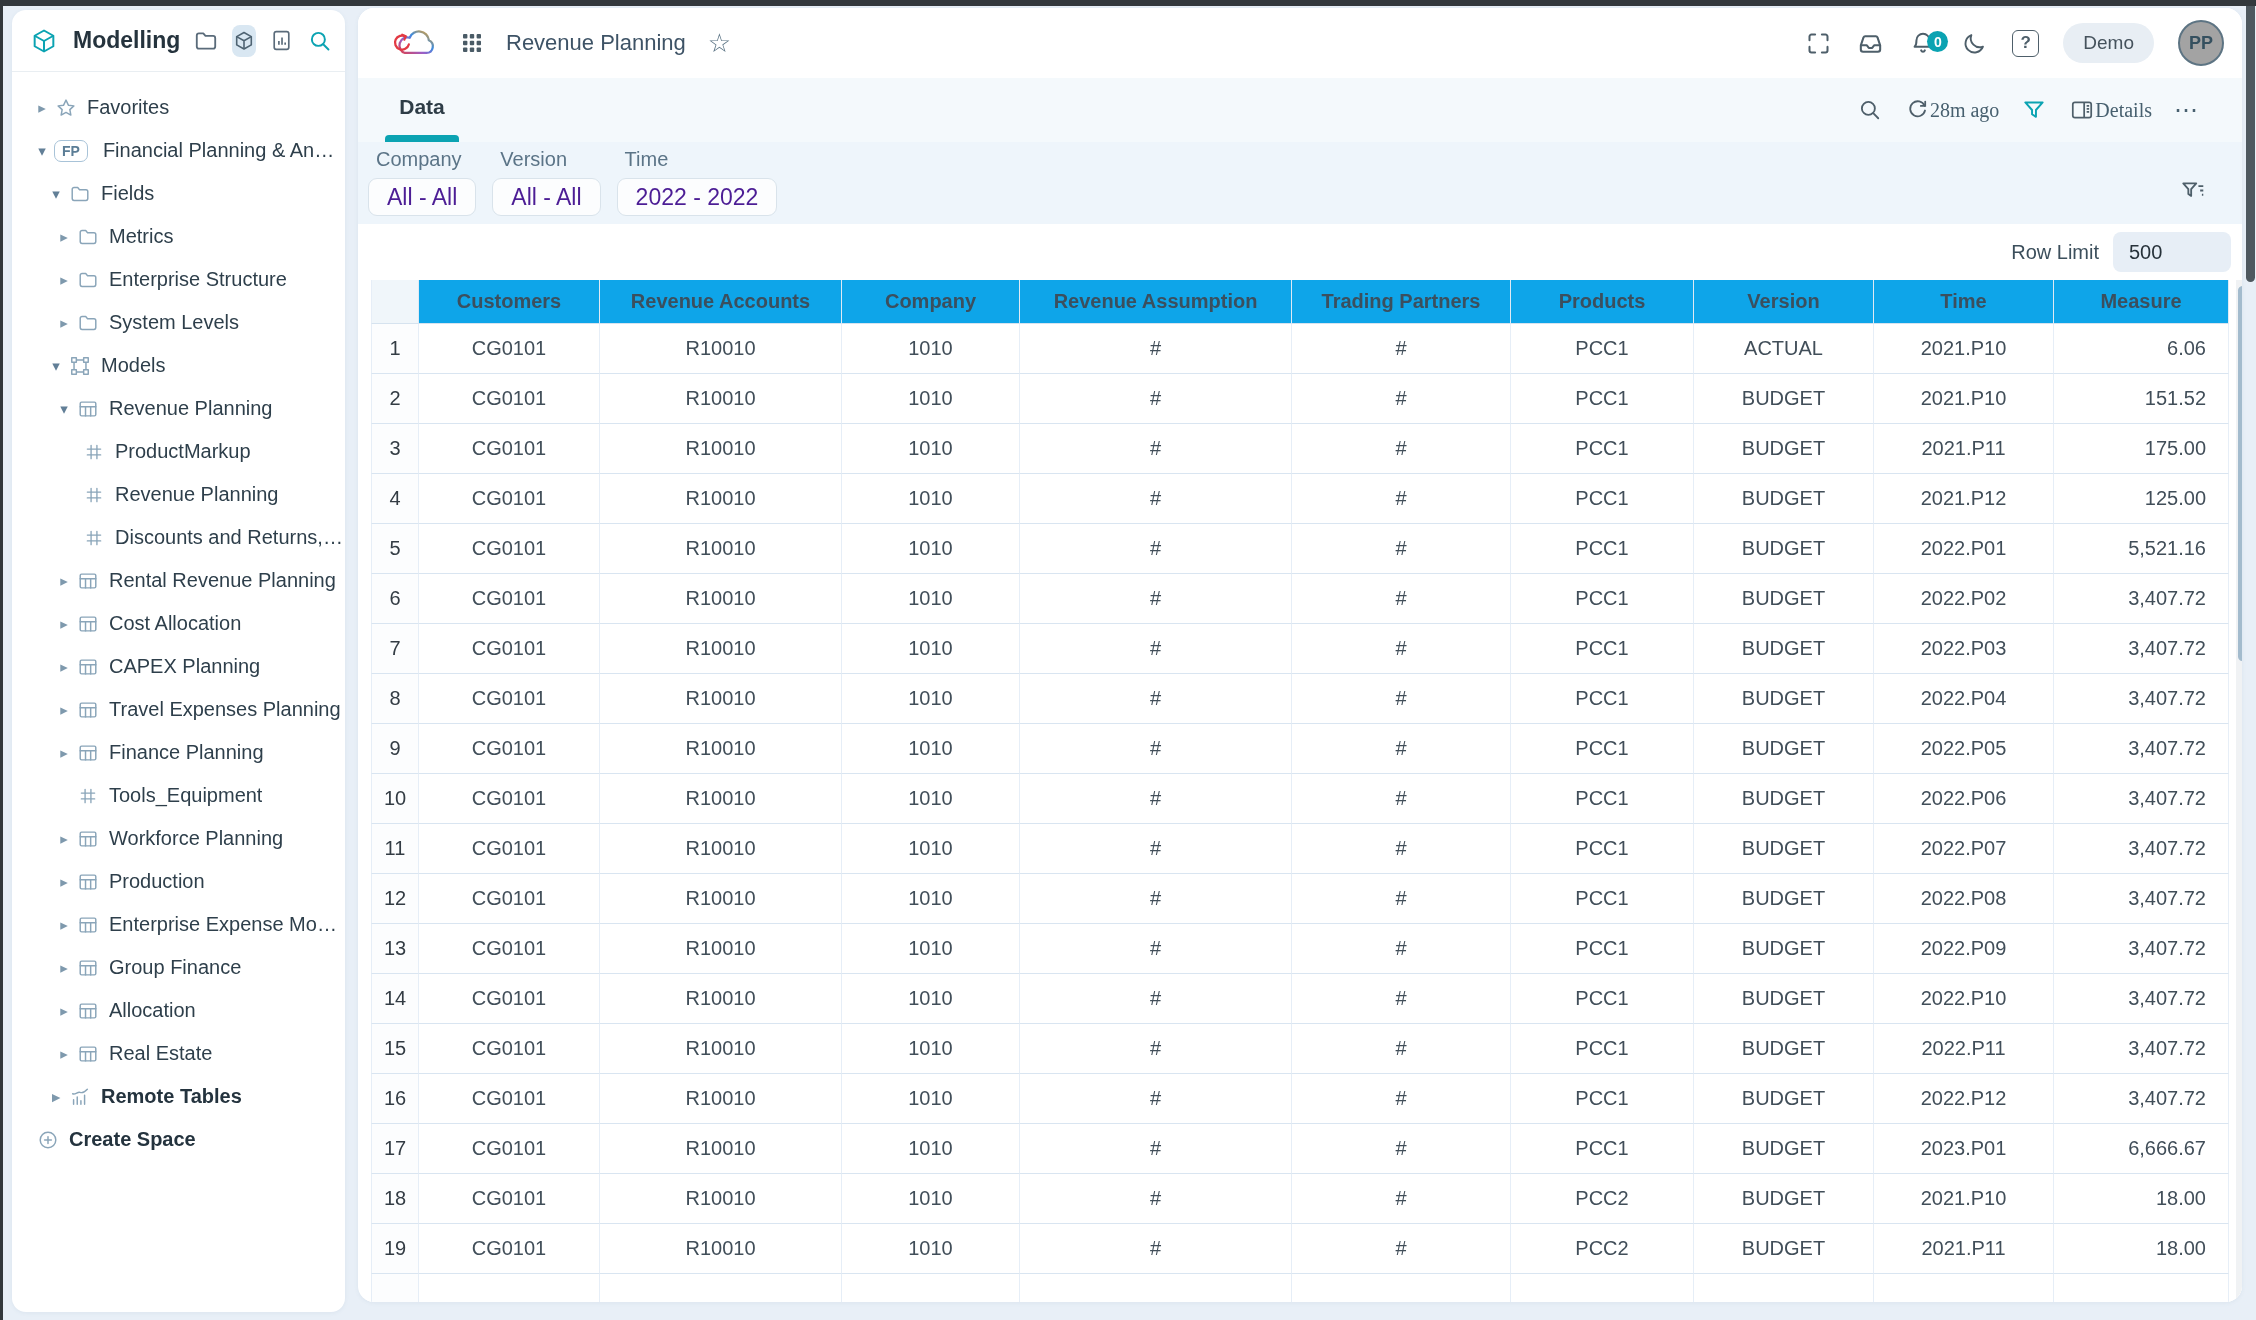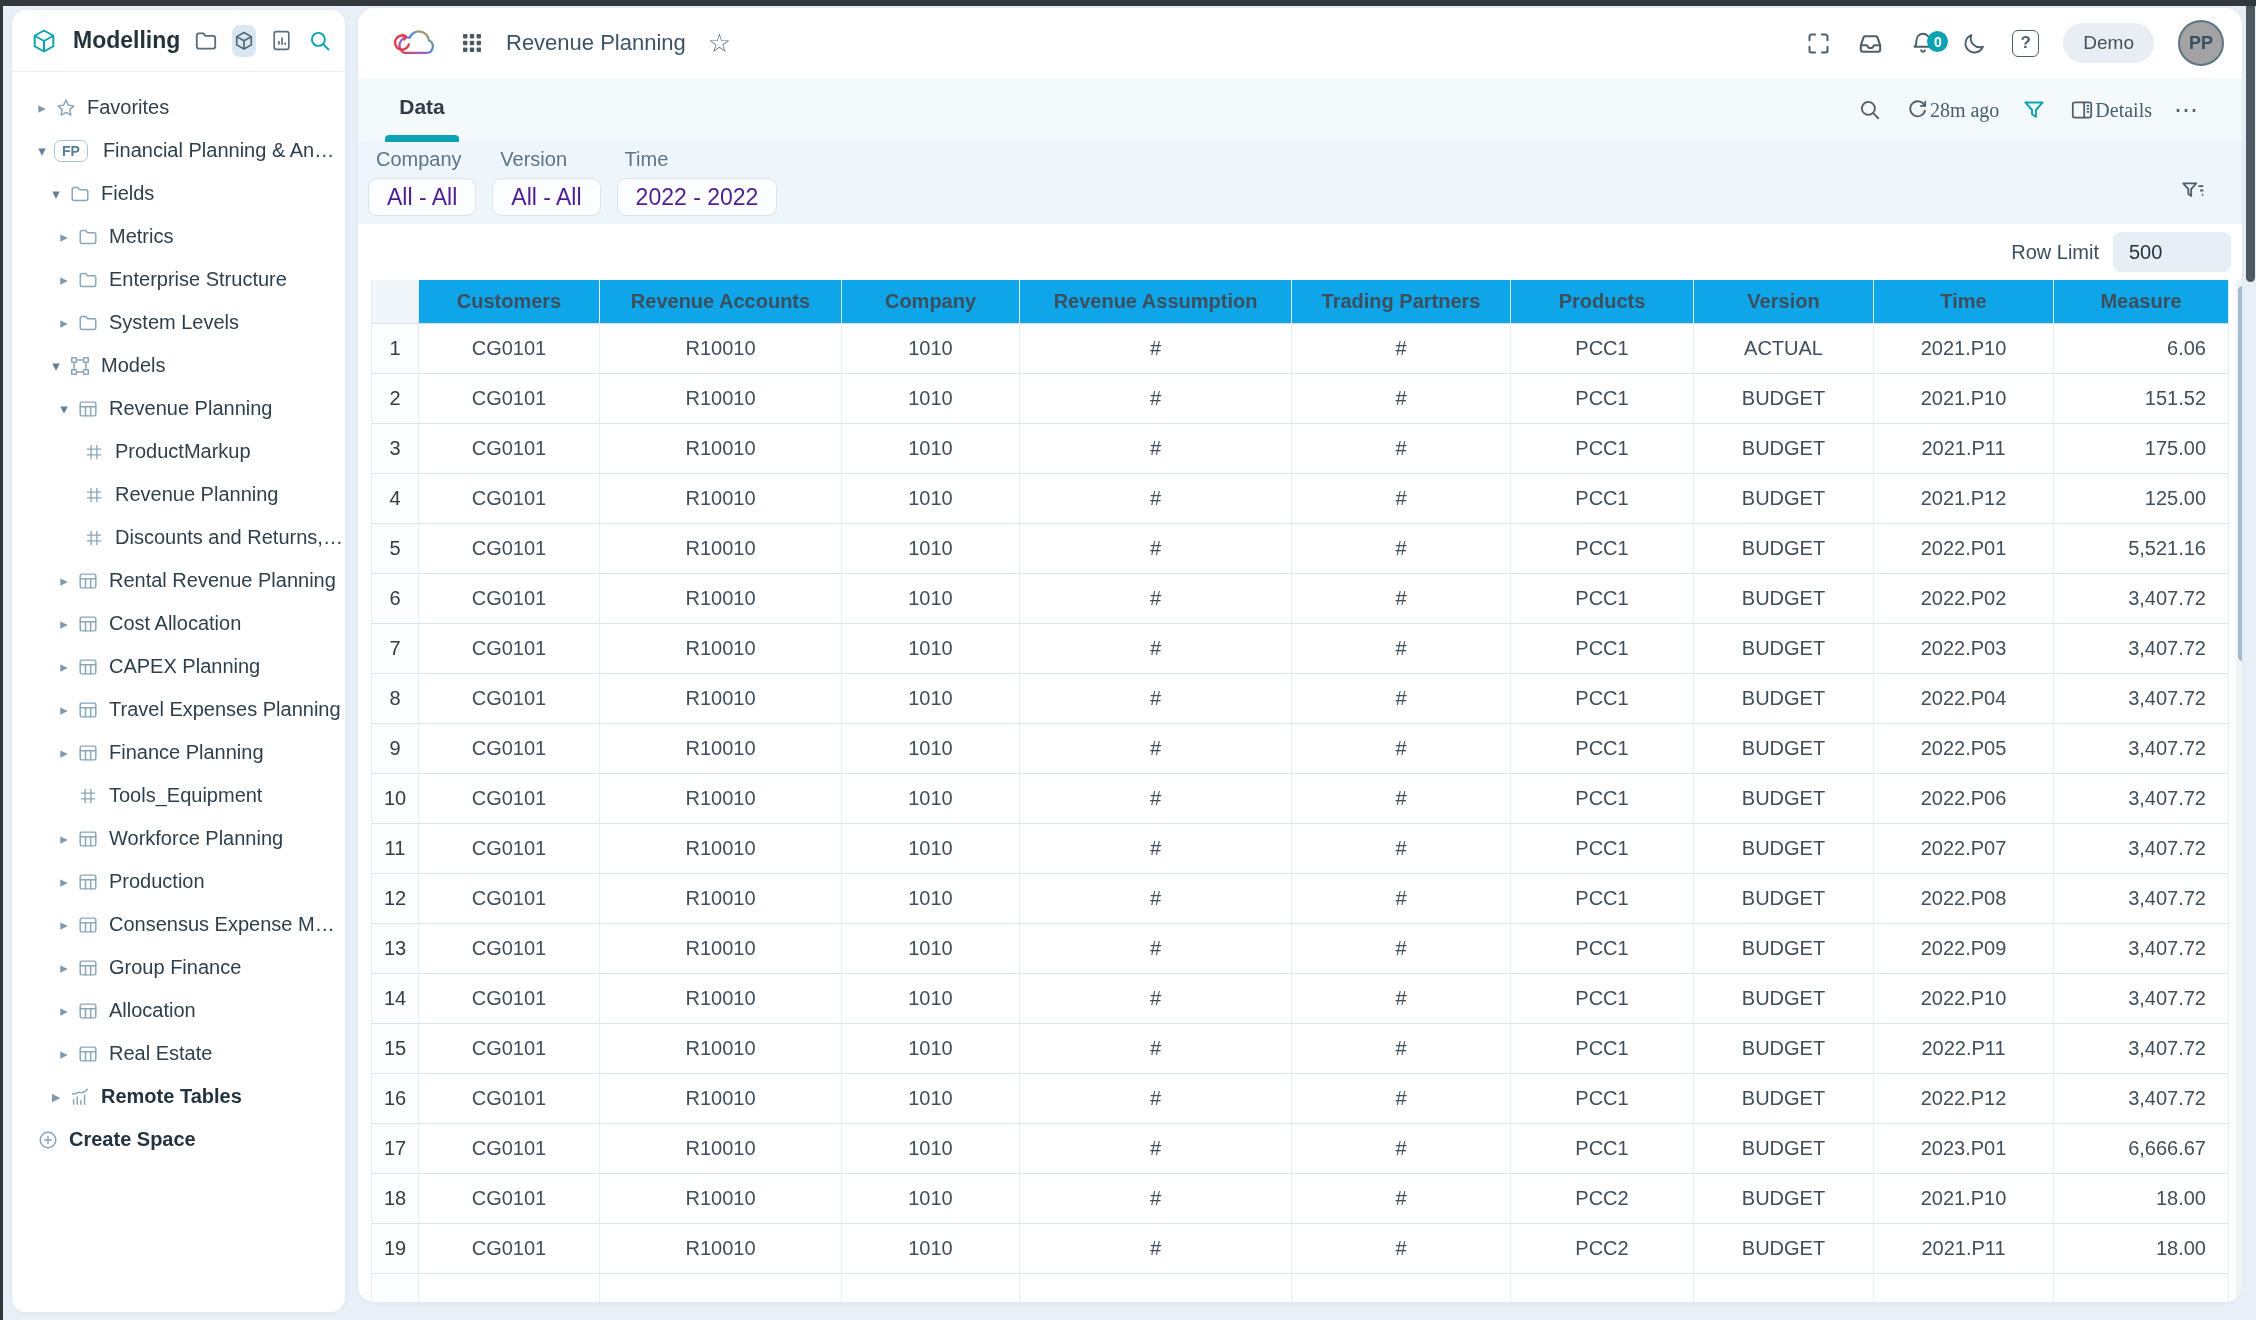--- a/index.html
+++ b/index.html
@@ -309,21 +309,21 @@
         <span class="lbl">Production</span>
       </div>
       <div class="tree-item lv2">
         <span class="arrow-slot arrow-right">▸</span>
         <span class="t-ico">
           <svg width="22" height="22" viewBox="0 0 24 24" fill="none" stroke="#8aa5b9" stroke-width="1.6" stroke-linecap="round" stroke-linejoin="round">
             <rect x="3.5" y="4.5" width="17" height="15" rx="1.5"></rect>
             <path d="M3.5 9.5h17M9.3 9.5V19.5M14.9 9.5V19.5"></path>
           </svg>
         </span>
-        <span class="lbl">Consensus Expense Mo…</span>
+        <span class="lbl">Enterprise Expense Mo…</span>
       </div>
       <div class="tree-item lv2">
         <span class="arrow-slot arrow-right">▸</span>
         <span class="t-ico">
           <svg width="22" height="22" viewBox="0 0 24 24" fill="none" stroke="#8aa5b9" stroke-width="1.6" stroke-linecap="round" stroke-linejoin="round">
             <rect x="3.5" y="4.5" width="17" height="15" rx="1.5"></rect>
             <path d="M3.5 9.5h17M9.3 9.5V19.5M14.9 9.5V19.5"></path>
           </svg>
         </span>
         <span class="lbl">Group Finance</span>

